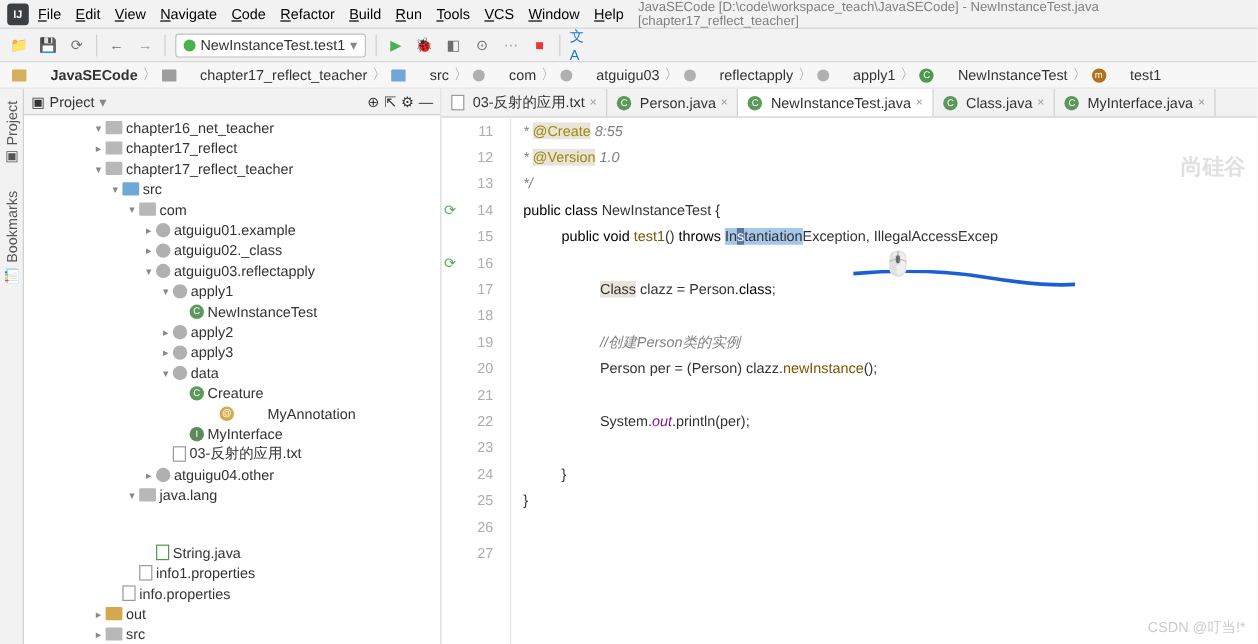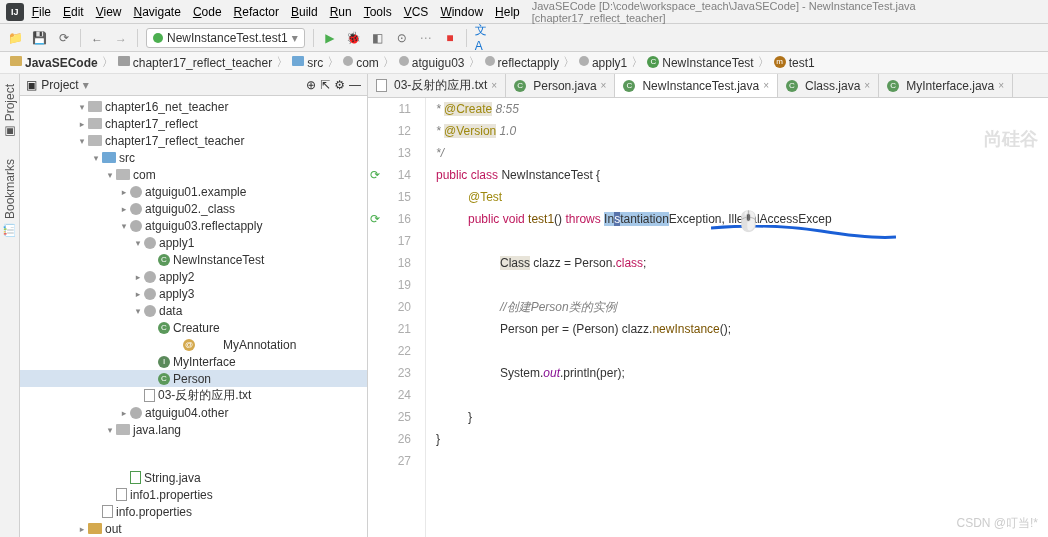--- a/index.html
+++ b/index.html
@@ -13,21 +13,21 @@
 .tb-icon{width:16px;height:16px;display:flex;align-items:center;justify-content:center;color:#6e6e6e;cursor:pointer}
 .tb-sep{width:1px;height:18px;background:#d0d0d0}
 .run-config{display:flex;align-items:center;border:1px solid #c0c0c0;border-radius:3px;padding:2px 6px;background:#fff;gap:4px}
 .run-config .c-ico{width:10px;height:10px;border-radius:50%;background:#4caf50}
 .green{color:#4caf50}
 .red{color:#e53935}
 .gray{color:#9e9e9e}
 .blue{color:#1976d2}
 .breadcrumb{display:flex;align-items:center;height:22px;background:#f7f7f7;border-bottom:1px solid #e0e0e0;padding:0 10px;gap:4px;font-size:11px}
 .bc-sep{color:#999}
-.bc-item{display:flex;gap:3px}
+.bc-item{display:flex;align-items:center;gap:20px}
 .folder-ico{width:12px;height:10px;background:#d4b05c;border-radius:1px;display:inline-block}
 .pkg-ico{width:10px;height:10px;border-radius:50%;background:#b0b0b0;display:inline-block}
 .c-ico{width:12px;height:12px;border-radius:50%;background:#4e9a4e;color:#fff;font-size:8px;display:inline-flex;align-items:center;justify-content:center}
 .m-ico{width:12px;height:12px;border-radius:50%;background:#b07219;color:#fff;font-size:8px;display:inline-flex;align-items:center;justify-content:center}
 .main{display:flex;height:calc(100% - 74px)}
 .side-label{width:20px;background:#f2f2f2;border-right:1px solid #d0d0d0;writing-mode:vertical-rl;display:flex;align-items:center;padding-top:10px;gap:20px;font-size:11px;color:#555}
 .side-label span{transform:rotate(180deg);cursor:pointer}
 .project-panel{width:348px;background:#fff;border-right:1px solid #d0d0d0;display:flex;flex-direction:column;overflow:hidden}
 .panel-head{display:flex;align-items:center;height:22px;background:#f2f2f2;border-bottom:1px solid #d0d0d0;padding:0 6px;gap:4px;font-size:11px}
 .panel-head .spacer{flex:1}
@@ -50,21 +50,21 @@
 .ico.j{border:1px solid #4e9a4e;width:11px;height:13px;background:#fff;color:#4e9a4e;font-size:7px}
 .editor-area{flex:1;display:flex;flex-direction:column;background:#fff;overflow:hidden}
 .tabs{display:flex;height:24px;background:#f2f2f2;border-bottom:1px solid #d0d0d0;overflow:hidden}
 .tab{display:flex;align-items:center;padding:0 8px;gap:4px;border-right:1px solid #d0d0d0;font-size:11px;cursor:pointer;white-space:nowrap}
 .tab.active{background:#fff}
 .tab-close{color:#999;font-size:10px}
 .code{flex:1;display:flex;overflow:hidden;font-family:"JetBrains Mono",Consolas,monospace;font-size:13px;line-height:22px;position:relative}
 .gutter{width:58px;background:#fff;border-right:1px solid #e8e8e8;text-align:right;color:#adadad;padding-right:14px;position:relative}
 .run-gut{color:#4caf50;left:2px;position:absolute}
 .code-body{flex:1;padding-left:10px;position:relative;overflow:hidden}
-.kw{color:#be185d}
+.kw{color:#000000}
 .ann-c{color:#9e880d}
 .cmt{color:#808080;font-style:italic}
 .meth{color:#7a5400}
 .fld{color:#871094}
 .hl{background:#e8e4d9}
 .sel{background:#a6c8e8}
 .und-blue{position:absolute;border-bottom:3px solid #1a5fd6;height:0}
 .cursor-hand{position:absolute}
 .watermark{position:absolute;right:10px;top:30px;color:#e0e0e0;font-size:18px;font-weight:bold}
 .watermark2{position:absolute;right:10px;bottom:5px;color:#ccc;font-size:12px}
@@ -239,25 +239,20 @@
         <div class="tree-row" style="padding-left: 126px; gap: 25px;">
           <span class="arrow"></span>
           <span class="ico ann"></span>
           <span>MyAnnotation</span>
         </div>
         <div class="tree-row" style="padding-left: 126px;">
           <span class="arrow"></span>
           <span class="ico intf"></span>
           <span>MyInterface</span>
         </div>
-        <div class="tree-row sel" style="padding-left: 126px;">
-          <span class="arrow"></span>
-          <span class="ico cls"></span>
-          <span>Person</span>
-        </div>
         <div class="tree-row" style="padding-left: 112px;">
           <span class="arrow"></span>
           <span class="ico txt"></span>
           <span>03-反射的应用.txt</span>
         </div>
         <div class="tree-row" style="padding-left: 98px;">
           <span class="arrow">▸</span>
           <span class="ico pkg"></span>
           <span>atguigu04.other</span>
         </div>
@@ -340,21 +335,20 @@
           <div>25</div>
           <div>26</div>
           <div>27</div>
         </div>
    <div class="code-body" id="codebody">
     <div class="watermark">尚硅谷</div>
     <div><span class="cmt"> * </span><span class="ann-c hl">@Create</span><span class="cmt"> 8:55</span></div>
     <div><span class="cmt"> * </span><span class="ann-c hl">@Version</span><span class="cmt"> 1.0</span></div>
     <div><span class="cmt"> */</span></div>
     <div><span class="kw">public</span> <span class="kw">class</span> <span>NewInstanceTest</span><span> {</span></div>
-    <div style="padding-left:32px"><span class="ann-c">@Test</span></div>
     <div style="padding-left:32px;white-space:nowrap"><span class="kw">public</span> <span class="kw">void</span> <span class="meth">test1</span><span>()</span> <span class="kw">throws</span> <span class="sel">In</span><span class="sel" style="background:#5974ab;color:#fff">s</span><span class="sel">tantiation</span><span>Exception</span><span>, </span><span>IllegalAccessExcep</span></div>
     <div>&nbsp;</div>
     <div style="padding-left:64px"><span class="hl">Class</span><span> clazz = Person.</span><span class="kw">class</span><span>;</span></div>
     <div>&nbsp;</div>
     <div style="padding-left:64px"><span class="cmt">//创建Person类的实例</span></div>
     <div style="padding-left:64px"><span>Person per = (Person) clazz.</span><span class="meth">newInstance</span><span>();</span></div>
     <div>&nbsp;</div>
     <div style="padding-left:64px"><span>System.</span><span class="fld" style="font-style:italic">out</span><span>.println(per);</span></div>
     <div>&nbsp;</div>
     <div style="padding-left:32px"><span>}</span></div>

